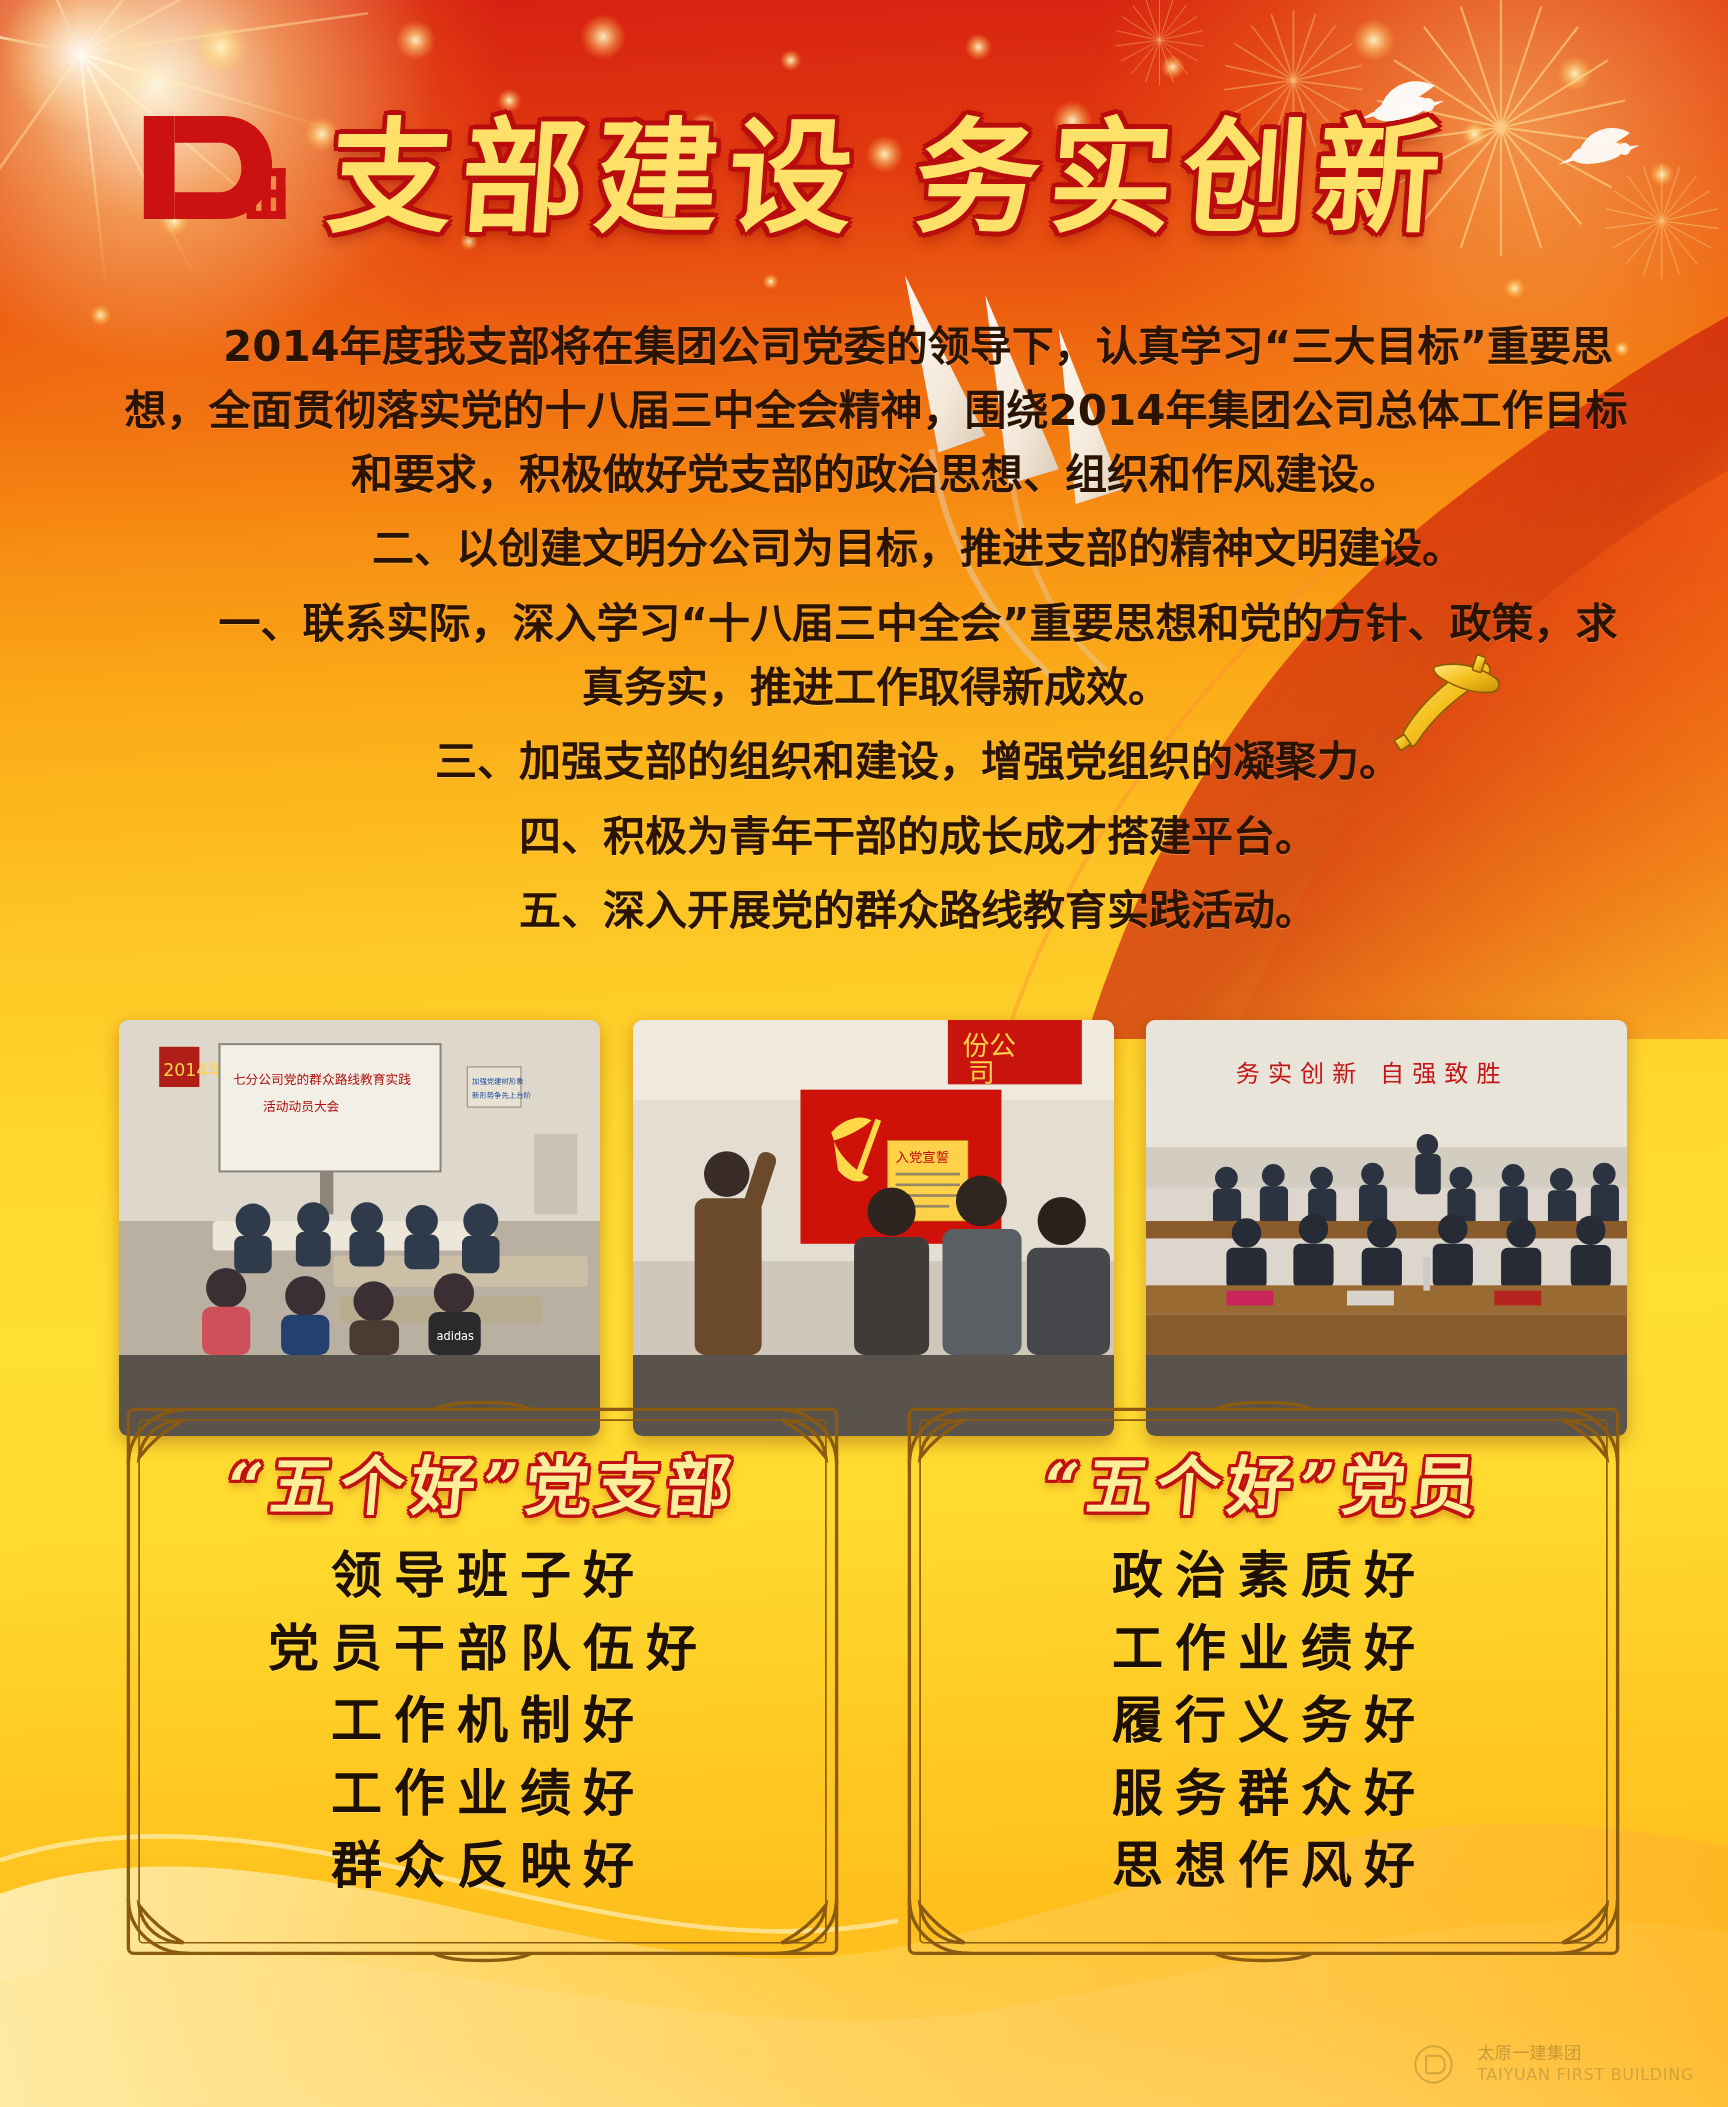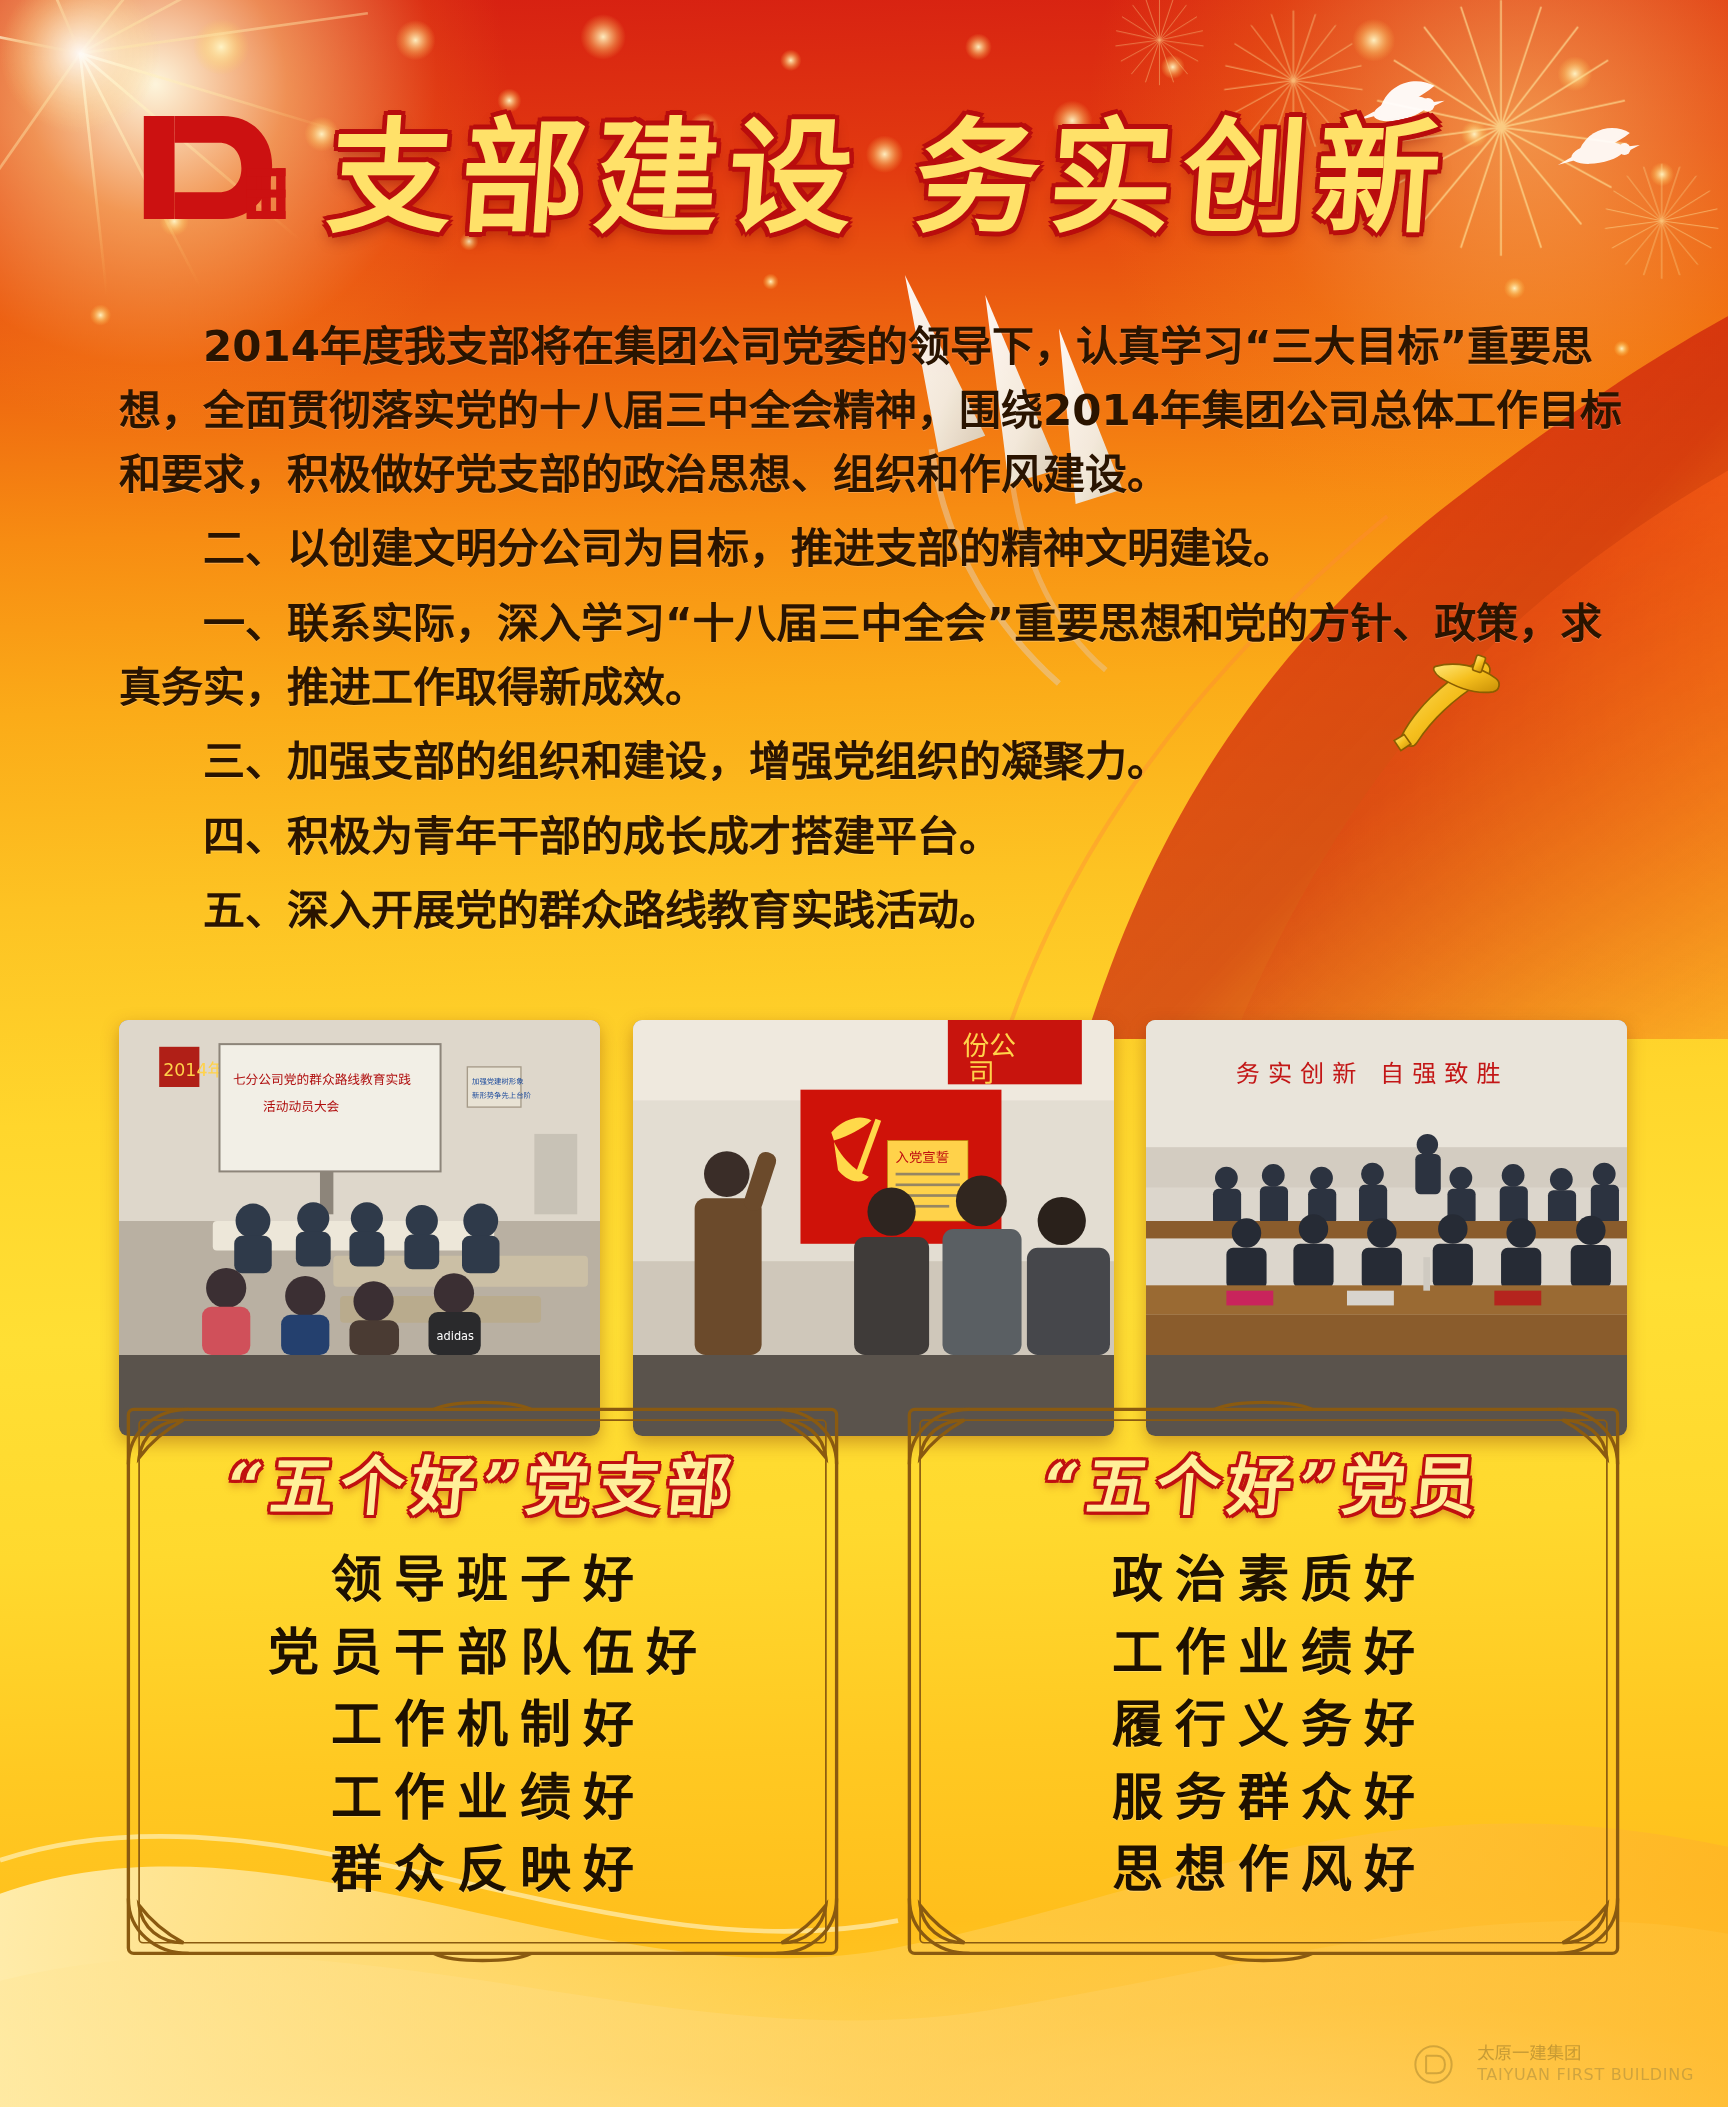--- a/index.html
+++ b/index.html
@@ -114,21 +114,21 @@
     top: 315px;
     left: 119px;
     width: 1514px;
     font-family: "DejaVu Sans", "Liberation Sans", sans-serif;
     color: #2a1400;
     font-size: 42px;
     line-height: 1.52;
     font-weight: 700;
     text-shadow: 0 1.3px 0 rgba(255,255,255,.22);
   }
-  .body-text p { margin: 0 0 10.7px 0; }
+  .body-text p { margin: 0 0 10.7px 0; text-align: center; }
   .body-text p.indent { text-indent: 84px; }
 
   
   .photos {
     position: absolute;
     top: 1020px;
     left: 119px;
     width: 1508px;
     height: 335px;
     display: flex;
@@ -178,21 +178,21 @@
       -2.7px -2.7px 0 #c01010, 2.7px -2.7px 0 #c01010, -2.7px 2.7px 0 #c01010, 2.7px 2.7px 0 #c01010,
       0 -3.4px 0 #c01010, 0 3.4px 0 #c01010, -3.4px 0 0 #c01010, 3.4px 0 0 #c01010,
       0 6px 9.4px rgba(140,10,0,.4);
     margin: 8px 0 17.4px 0;
     transform: skewX(-5deg);
     white-space: nowrap;
   }
   .panel-list {
     position: relative;
     text-align: center;
-    font-family: Liberation Serif, serif;
+    font-family: Liberation Mono, monospace;
   }
   .panel-list .line {
     font-size: 51px;
     font-weight: 700;
     color: #1d1000;
     letter-spacing: 12px;
     line-height: 1.42;
     text-indent: 12px;
     text-shadow: 0 1.3px 0 rgba(255,255,255,.25);
   }

